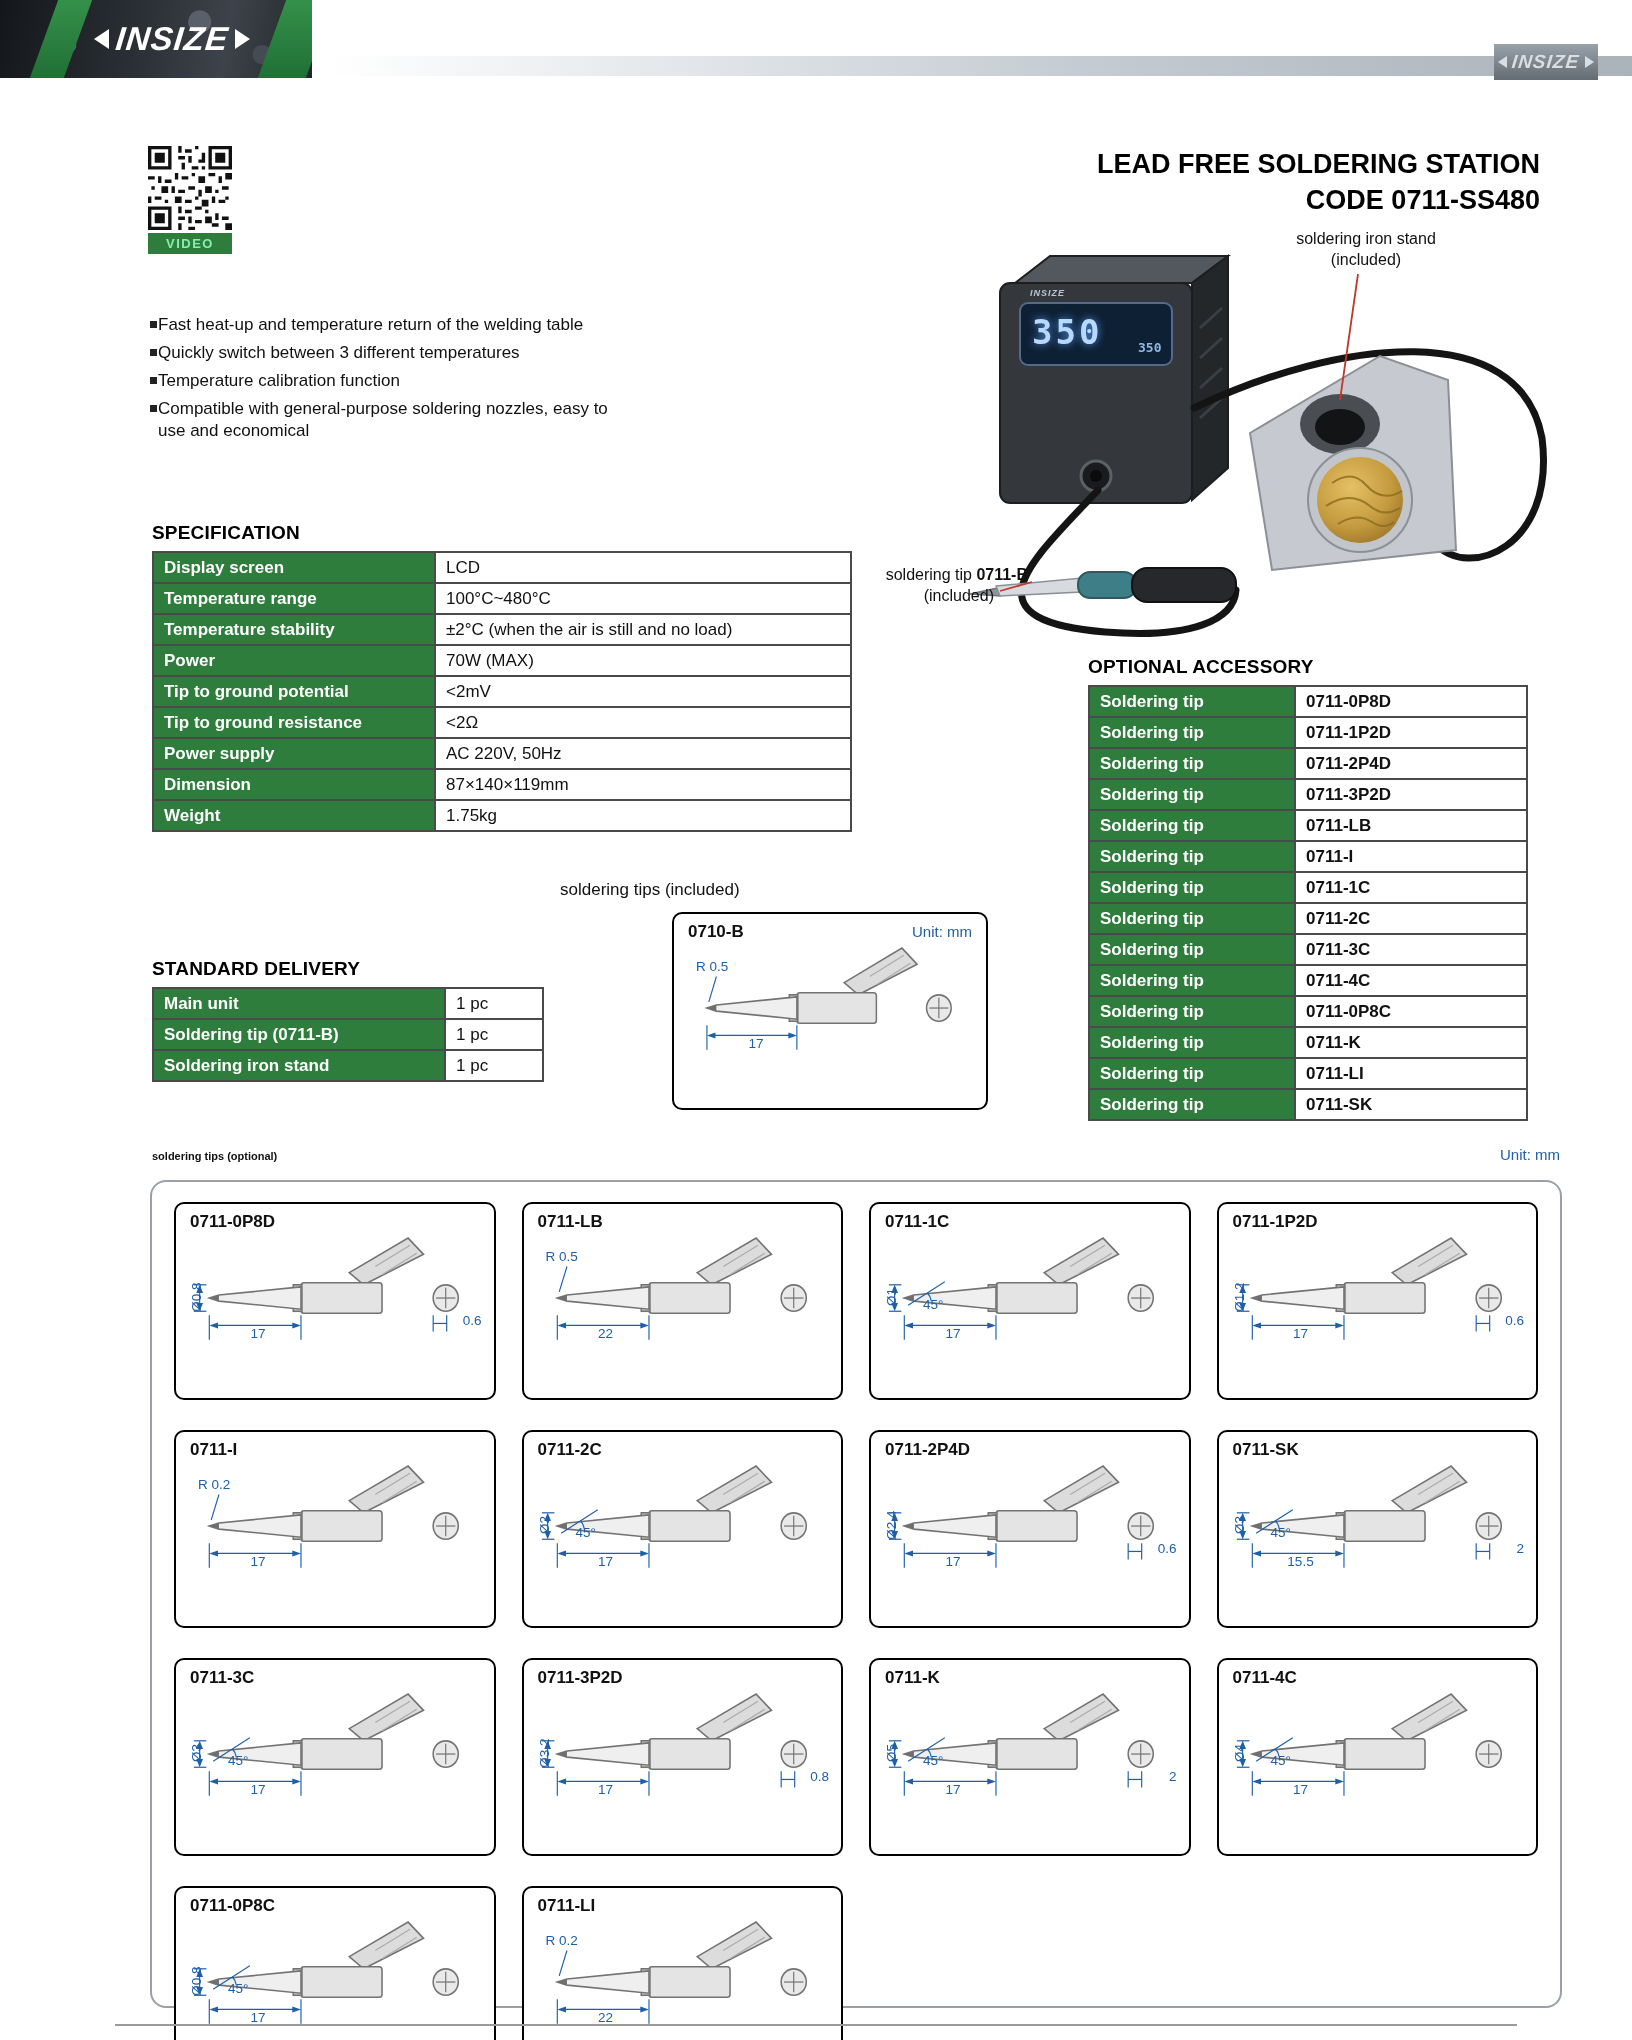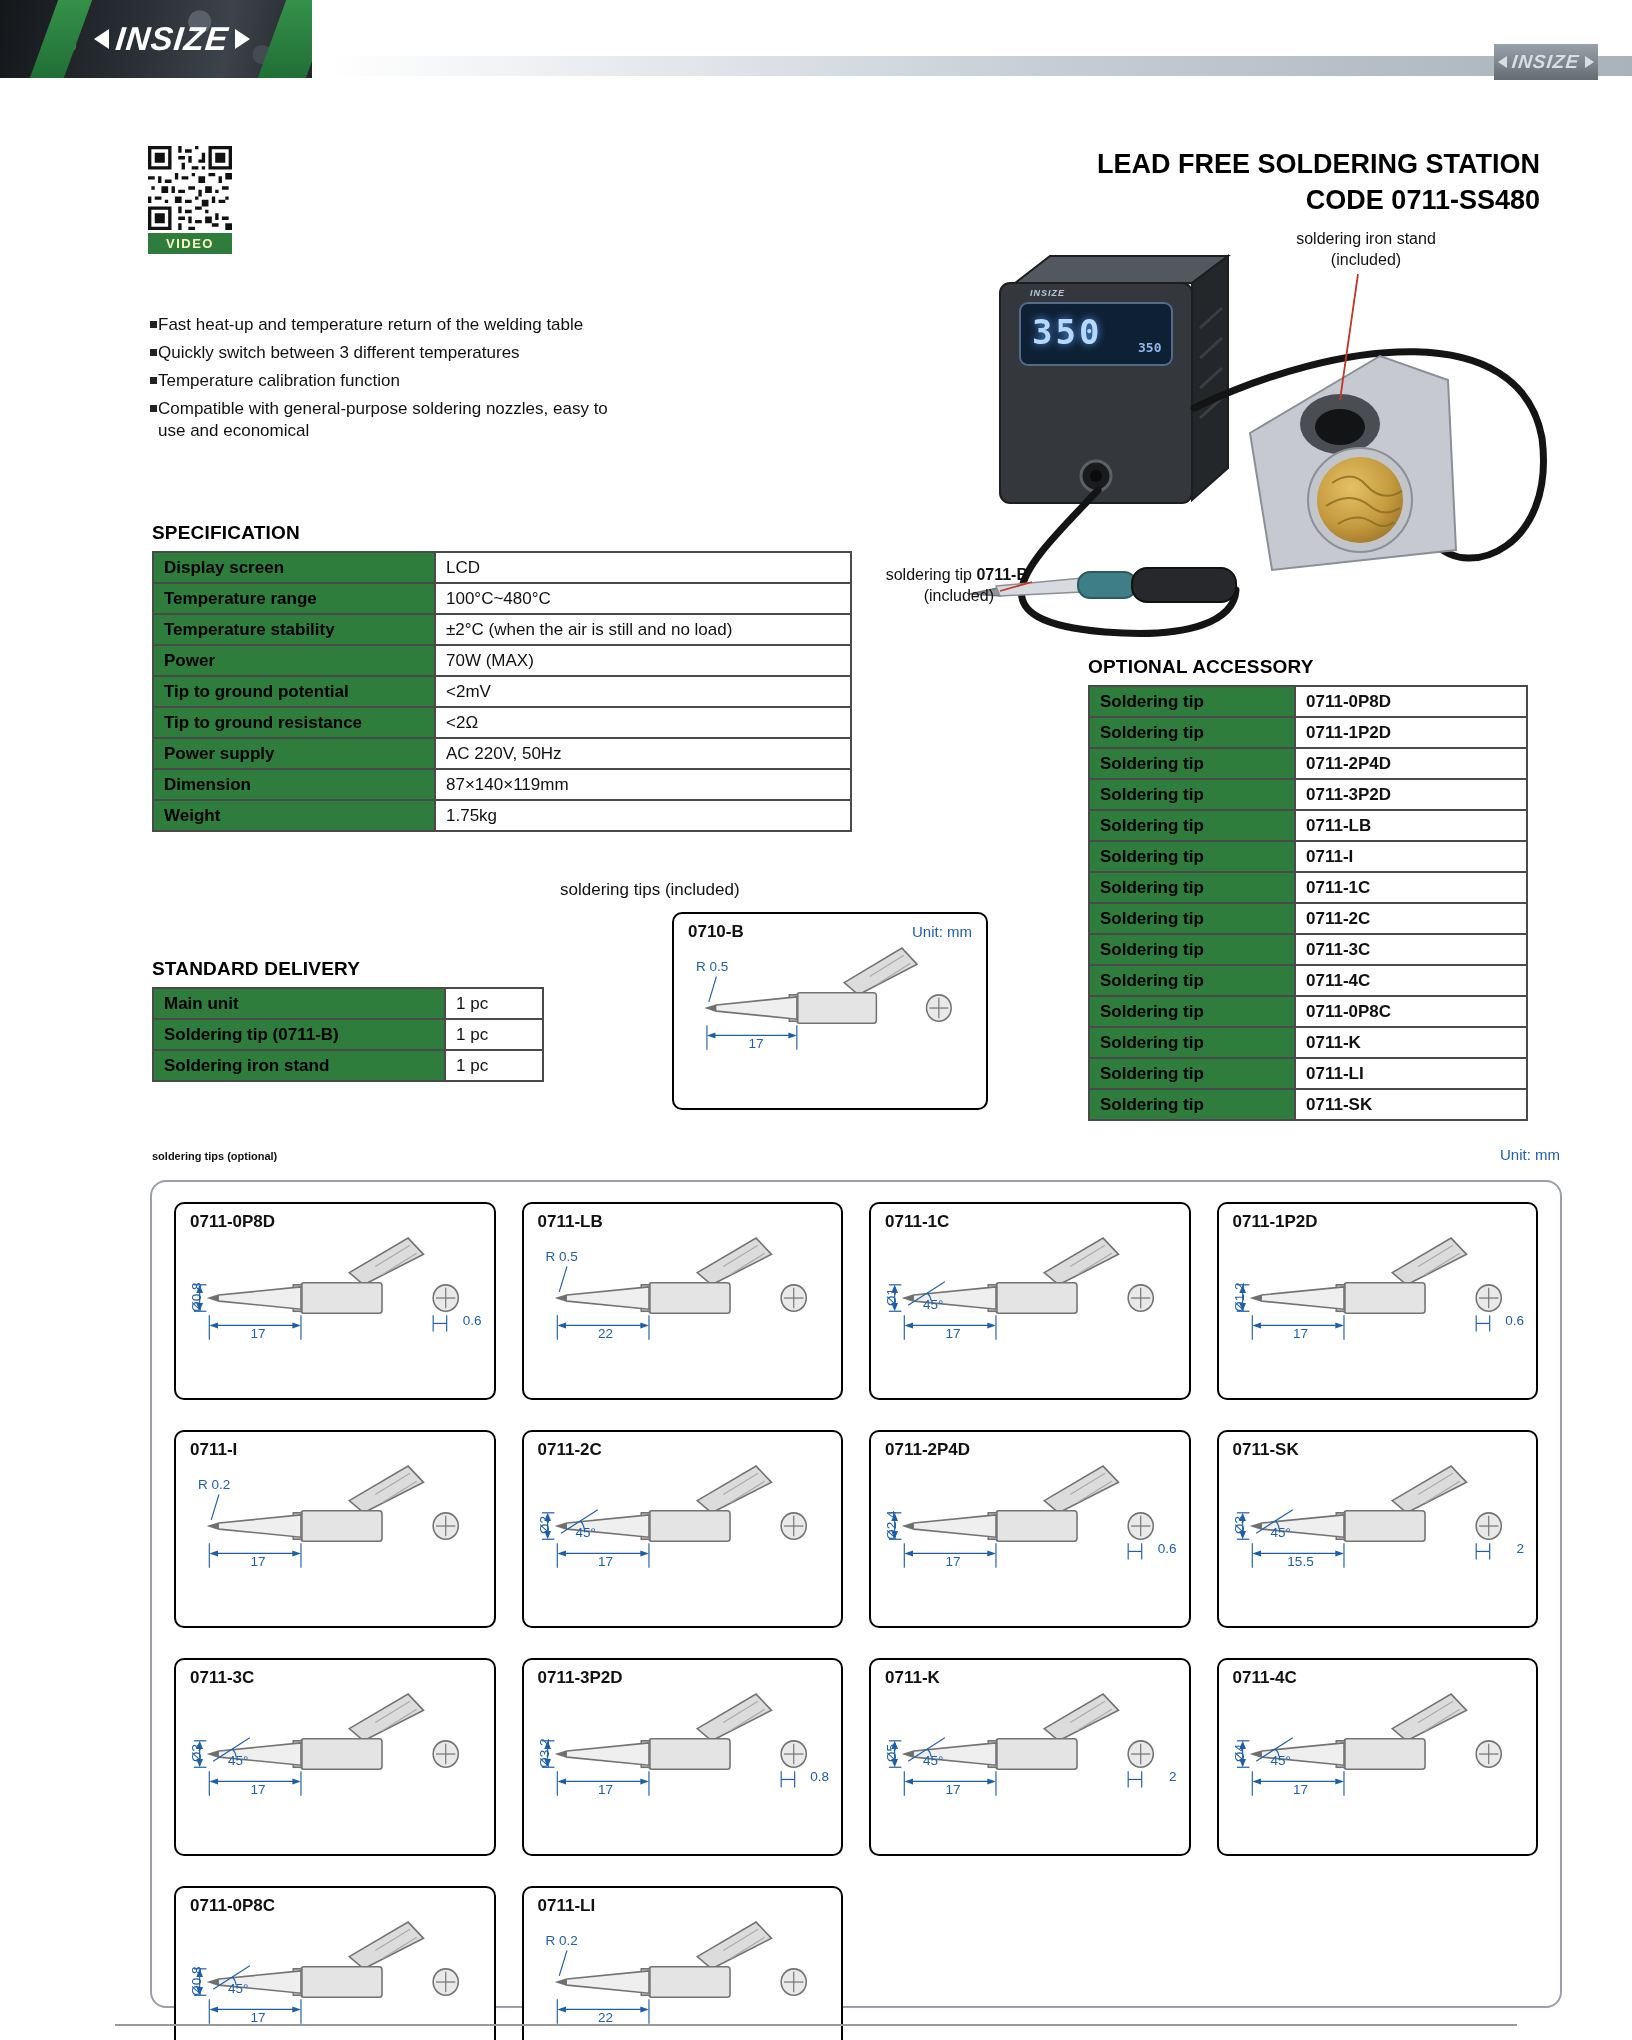--- a/index.html
+++ b/index.html
@@ -28,38 +28,38 @@
   .brandbox{position:absolute;right:34px;top:44px;width:104px;height:36px;
         background:linear-gradient(180deg,#99a2aa,#636b73);display:flex;align-items:center;justify-content:center;gap:5px;}
   .brandbox .logo-text{font-size:19px;color:#d9dee3;}
   .brandbox .arr{border-top-width:6px;border-bottom-width:6px;}
   .brandbox .arr-l{border-right:9px solid #d9dee3;}
   .brandbox .arr-r{border-left:9px solid #d9dee3;}
 
   
   .qr-block{position:absolute;left:148px;top:146px;width:84px;}
   .qr{display:block;width:84px;height:84px;}
-  .video-badge{height:21px;background:var(--green);color:#fef9c3;font-weight:bold;font-size:13px;
+  .video-badge{height:21px;background:var(--green);color:#86efac;font-weight:bold;font-size:13px;
         line-height:21px;text-align:center;letter-spacing:1.5px;margin-top:3px;cursor:pointer;}
 
   
   .title-block{position:absolute;right:92px;top:146px;text-align:right;font-weight:bold;font-size:27px;line-height:36px;color:#000;}
 
   
   .features{position:absolute;left:150px;top:314px;width:470px;margin:0;padding:0;list-style:none;}
   .feat{display:flex;gap:1px;margin-bottom:6px;font-size:17px;line-height:22px;}
   .bullet{flex:0 0 7px;width:7px;height:7px;background:#222;margin-top:7px;}
 
   
   :root{--green:#2e7d3c;--dimblue:#1f5fa8;--tborder:#4a4a4a;}
   .sec-h{font-size:19px;font-weight:bold;margin:0 0 7px 0;color:#000;letter-spacing:.2px;}
   .tbl{border:2px solid var(--tborder);}
   .trow{display:flex;border-bottom:2px solid var(--tborder);}
   .trow:last-child{border-bottom:none;}
-  .tlabel{background:var(--green);color:#000000;font-weight:bold;border-right:2px solid var(--tborder);
+  .tlabel{background:var(--green);color:#ffffff;font-weight:bold;border-right:2px solid var(--tborder);
           padding:3px 10px;font-size:17px;line-height:23px;box-sizing:border-box;}
   .tvalue{padding:3px 10px;font-size:17px;line-height:23px;background:#fff;flex:1;}
   .spec-sec{position:absolute;left:152px;top:522px;width:700px;}
   .spec-sec .tlabel{flex:0 0 282px;}
   .std-sec{position:absolute;left:152px;top:958px;width:392px;}
   .std-sec .tlabel{flex:0 0 292px;}
   .acc-sec{position:absolute;left:1088px;top:656px;width:440px;}
   .acc-sec .tlabel{flex:0 0 206px;}
   .acc-sec .tvalue{font-weight:bold;}
 

